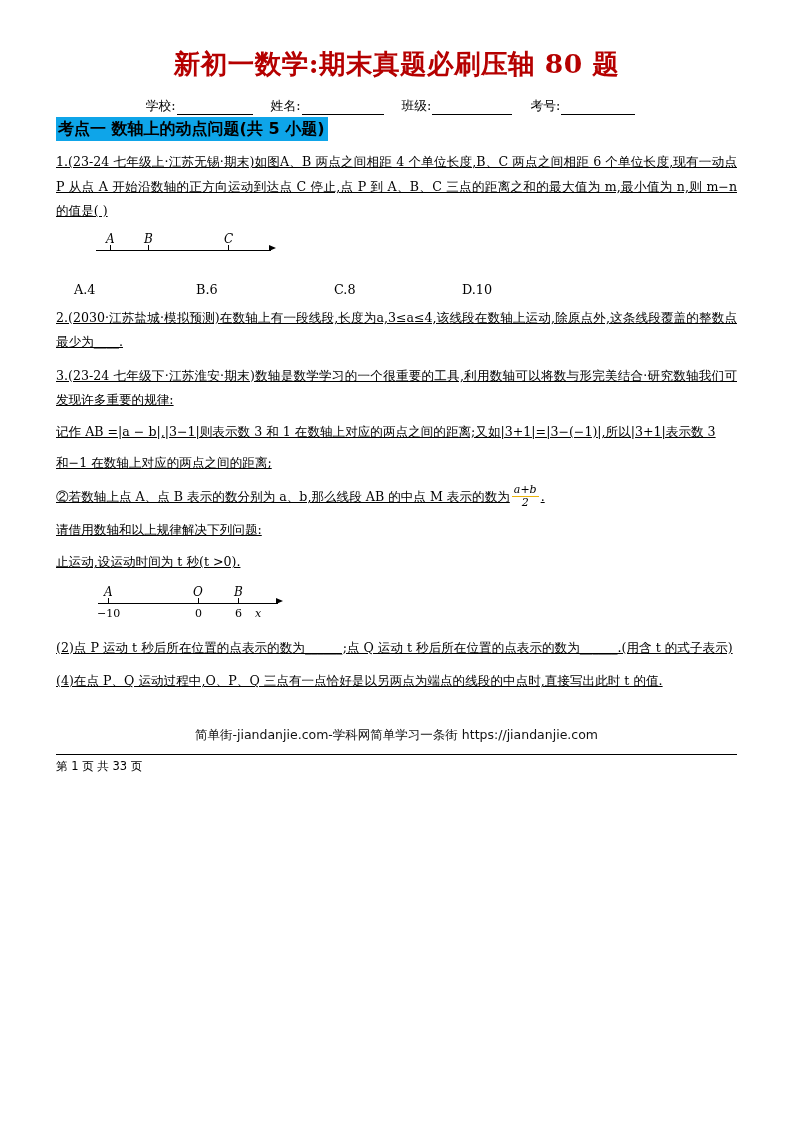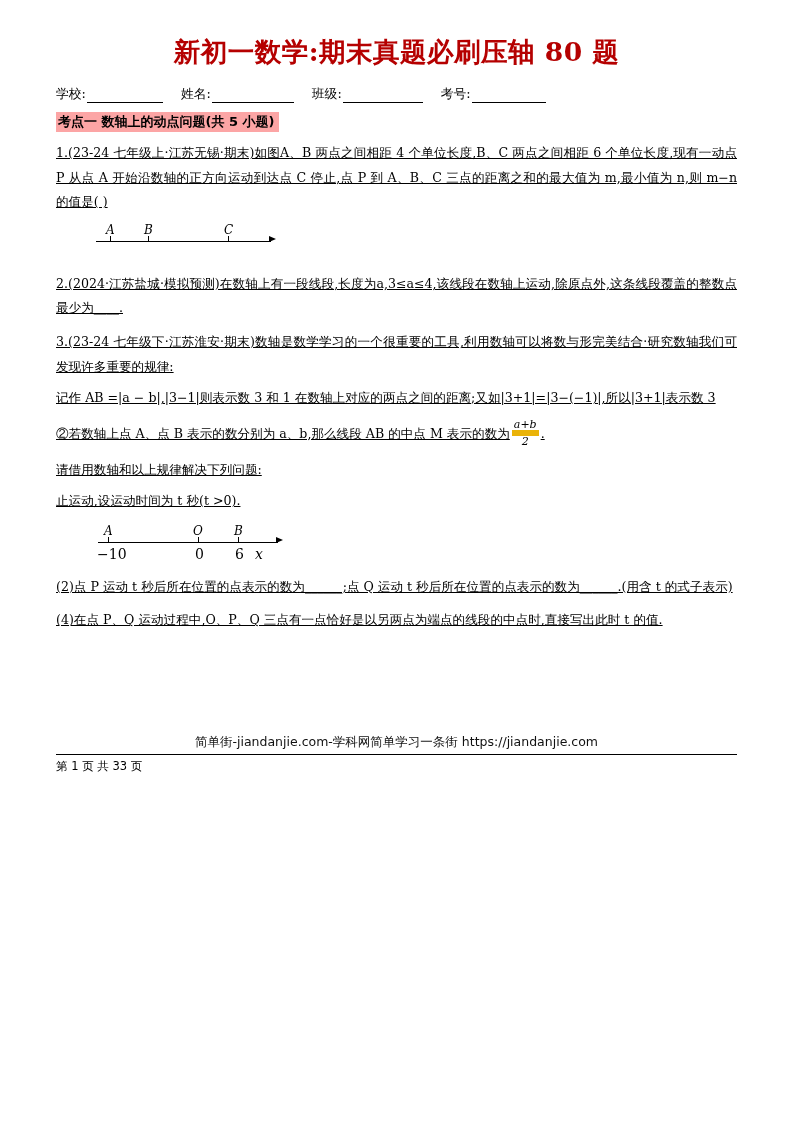--- a/index.html
+++ b/index.html
@@ -13,58 +13,59 @@
     font-family: "DejaVu Serif", "Liberation Serif", serif;
     color: #000;
     position: relative;
     overflow: hidden;
   }
   .page {
     width: 793px;
     height: 788px;
     position: relative;
     box-sizing: border-box;
-    padding: 20px 56px 0 56px;
+    padding: 32px 56px 0 56px;
   }
   .doc-title {
     text-align: center;
     font-family: "DejaVu Serif", "Liberation Serif", serif;
     font-weight: bold;
     font-size: 26.5px;
     color: #b50000;
     letter-spacing: 0.5px;
     margin: 14px 0 0 0;
     white-space: nowrap;
   }
   .info-line {
     margin-top: 16px;
     font-size: 12.5px;
     display: flex;
+    justify-content: center;
     gap: 6px;
     align-items: flex-end;
     color: #000;
   }
   .info-item {
     display: inline-flex;
     align-items: flex-end;
     white-space: nowrap;
   }
   .info-label { font-size: 12.8px; }
   .blank-u {
     display: inline-block;
     border-bottom: 1px solid #000;
     height: 13px;
     margin: 0 12px 0 1px;
   }
   .kaodian-bar {
-    margin-top: 9px;
+    margin-top: 2px;
     display: inline-block;
-    background: #fca5a5;
+    background: #0ea5e9;
     font-weight: bold;
-    font-size: 13px;
+    font-size: 16px;
     padding: 2px 4px 2px 2px;
     line-height: 1.25;
     border: 0;
     font-family: "DejaVu Sans", "Liberation Sans", sans-serif;
   }
   .kaodian-wrap { position: relative; }
   .kaodian-shadow {
     position: absolute;
     left: 62px;
     top: 10px;
@@ -127,46 +128,46 @@
   .pt-lab {
     position: absolute;
     top: 0px;
     font-size: 12px;
     font-style: italic;
     font-family: "DejaVu Serif", "Liberation Serif", serif;
   }
   .pt-num {
     position: absolute;
     top: 22px;
-    font-size: 14px;
+    font-size: 11px;
     font-family: "DejaVu Serif", "Liberation Serif", serif;
   }
   .frac {
     display: inline-block;
     vertical-align: middle;
     text-align: center;
     font-size: 11px;
     line-height: 1.05;
     margin: 0 2px;
     position: relative;
     top: -1px;
   }
-  .frac .num { display: block; border-bottom: 6px solid #eab308; padding: 0 2px; font-style: italic; text-align: center;}
+  .frac .num { display: block; border-bottom: 1px solid #eab308; padding: 0 2px; font-style: italic; text-align: center;}
   .frac .den { display: block; padding: 0 2px; font-style: italic;}
   .numline-2 {
     position: relative;
     height: 42px;
     margin: 10px 0 0 42px;
     width: 210px;
   }
   .footer-note {
     position: absolute;
     left: 0;
     right: 0;
-    bottom: 37px;
+    bottom: 44px;
     text-align: center;
     font-size: 12.5px;
     color: #111;
     font-family: "DejaVu Sans", "Liberation Sans", sans-serif;
   }
   .footer-page {
     position: absolute;
     left: 56px;
     bottom: 14px;
     font-size: 11.5px;
@@ -219,26 +220,33 @@
     <div class="axis" style="width:175px;"></div>
     <div class="arrow-r" style="left:173px;"></div>
     <div class="tick" style="left:14px;"></div>
     <div class="tick" style="left:52px;"></div>
     <div class="tick" style="left:132px;"></div>
     <div class="pt-lab" style="left:10px;">A</div>
     <div class="pt-lab" style="left:48px;">B</div>
     <div class="pt-lab" style="left:128px;">C</div>
   </div>
 
-
-  <p class="q">2.(2024·江苏盐城·模拟预测)在数轴上有一段线段,长度为a,3≤a≤4,该线段在数轴上运动,除原点外,这条线段覆盖的整数点最少为____.</p>
+  <div class="opts">
+    <span class="opt opt-a">A.4</span>
+    <span class="opt opt-b">B.6</span>
+    <span class="opt opt-c">C.8</span>
+    <span class="opt opt-d">D.10</span>
+  </div>
+
+  <p class="q">2.(2030·江苏盐城·模拟预测)在数轴上有一段线段,长度为a,3≤a≤4,该线段在数轴上运动,除原点外,这条线段覆盖的整数点最少为____.</p>
 
   <p class="q">3.(23-24 七年级下·江苏淮安·期末)数轴是数学学习的一个很重要的工具,利用数轴可以将数与形完美结合·研究数轴我们可发现许多重要的规律:</p>
 
   <p class="q tight">记作 AB =|a − b|,|3−1|则表示数 3 和 1 在数轴上对应的两点之间的距离;又如|3+1|=|3−(−1)|,所以|3+1|表示数 3</p>
+  <p class="q tight">和−1 在数轴上对应的两点之间的距离;</p>
 
   <p class="q">
     <span>②若数轴上点 A、点 B 表示的数分别为 a、b,那么线段 AB 的中点 M 表示的数为</span><span class="frac"><span class="num">a+b</span><span class="den">2</span></span><span>.</span>
   </p>
 
   <p class="q">请借用数轴和以上规律解决下列问题:</p>
 
   <p class="q tight">止运动,设运动时间为 t 秒(t &gt;0).</p>
 
   <div class="numline-2">

